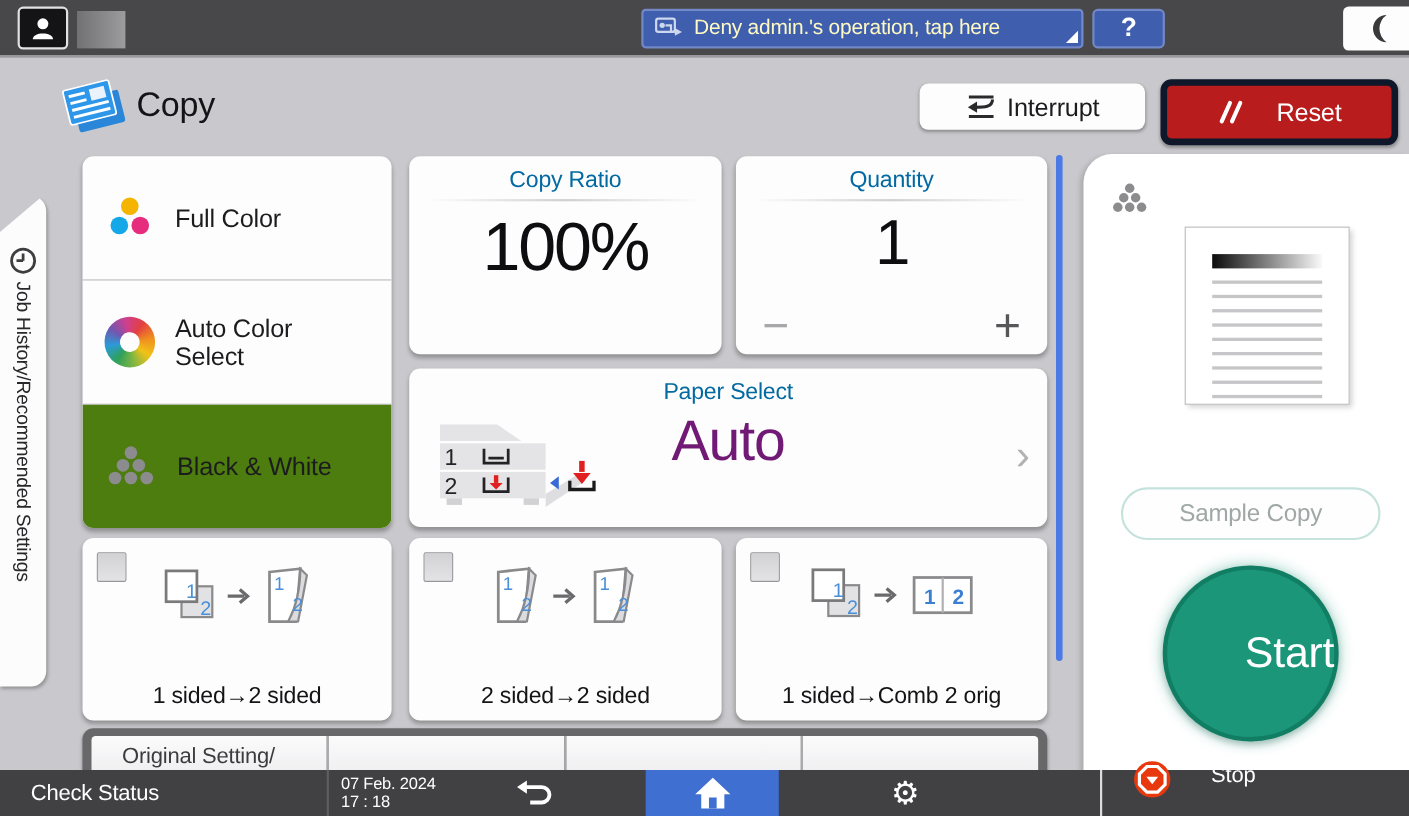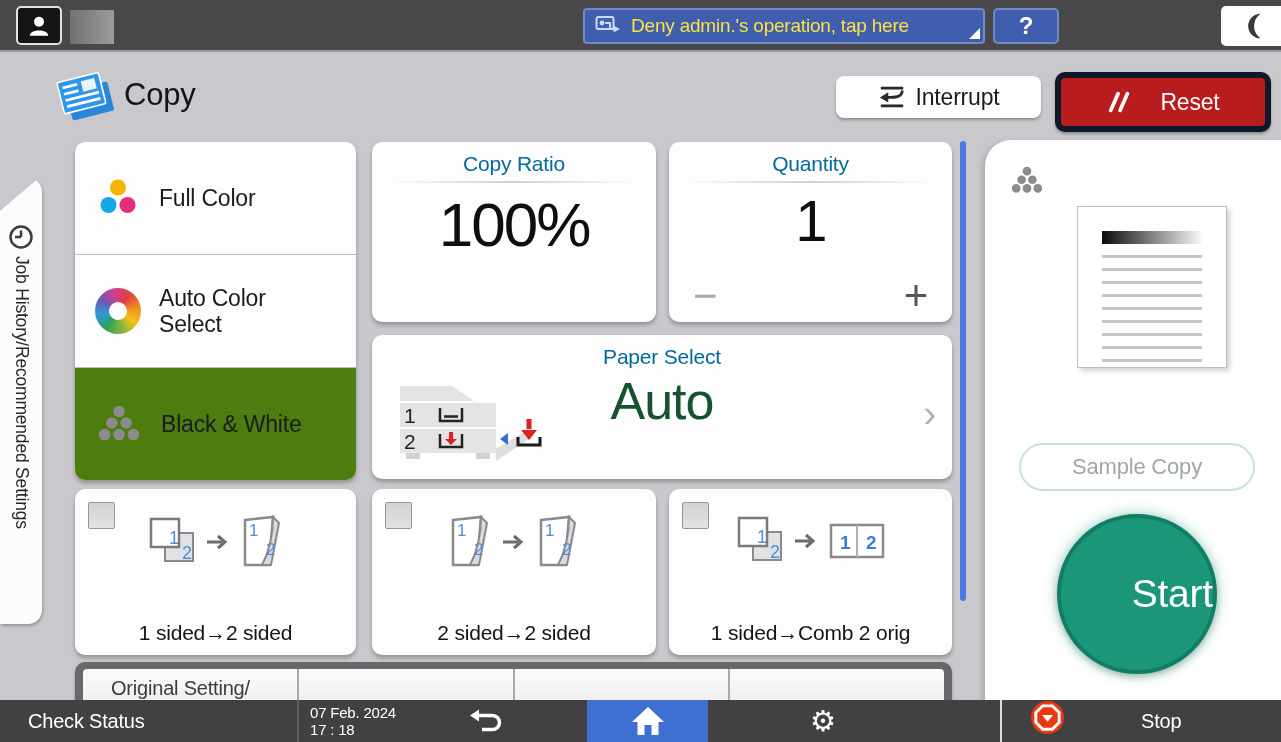--- a/index.html
+++ b/index.html
@@ -7,21 +7,21 @@
        background:#c9c9cd;font-family:"Liberation Sans",sans-serif;color:#1c1c1e;
        letter-spacing:-0.2px}
   .abs{position:absolute}
   
   .topbar{left:0;top:0;width:1281px;height:52px;background:#48484a;border-bottom:2px solid #98989a}
   .tb-btn{border-radius:5px;display:flex;align-items:center;justify-content:center}
   .person-btn{left:16px;top:6px;width:46px;height:39px;background:#141416;border:2px solid #e2e2e4}
   .status-box{left:70px;top:10px;width:44px;height:34px;background:linear-gradient(90deg,#717173,#9c9c9e)}
   .deny-banner{left:583px;top:8px;width:402px;height:36px;background:#3f5fae;border:2px solid #7388c6;
        border-radius:4px;display:flex;align-items:center;padding-left:10px;overflow:hidden}
-  .deny-banner .txt{color:#fde047;font-size:19px;margin-left:10px;white-space:nowrap}
+  .deny-banner .txt{color:#fef9c3;font-size:19px;margin-left:10px;white-space:nowrap}
   .deny-banner .fold{position:absolute;right:3px;bottom:3px;width:0;height:0;
        border-left:11px solid transparent;border-bottom:11px solid #fff}
   .help-btn{left:993px;top:8px;width:66px;height:36px;background:#3f5fae;border:2px solid #7388c6;
        color:#fff;font-size:24px;font-weight:bold}
   .logout-btn{left:1067px;top:6px;width:146px;height:40px;background:#fdfdfd;font-size:22px;color:#1a1a1c}
   .moon-btn{left:1221px;top:6px;width:72px;height:40px;background:#fdfdfd}
   
   .app-title{left:124px;top:77px;font-size:31px;font-weight:500;color:#141416}
   .interrupt-btn{left:836px;top:76px;width:205px;height:42px;background:#fdfdfd;border-radius:8px;
        box-shadow:0 2px 3px rgba(0,0,0,.3);display:flex;align-items:center;justify-content:center;gap:10px;font-size:23px}
@@ -49,21 +49,21 @@
   .color-row.selected{background:#4d7c0f}
   .swirl{width:46px;height:46px;border-radius:50%;position:relative;transform:rotate(35deg);
        background:conic-gradient(#e34040,#ef8f1f,#f2c218,#7fb643,#2fa05a,#2b9bd8,#7157b0,#cf3f8e,#e34040)}
   .swirl::after{content:"";position:absolute;left:50%;top:50%;width:18px;height:18px;margin:-9px 0 0 -9px;
        border-radius:50%;background:#fdfdfd}
   
   .qty-minus{position:absolute;left:24px;bottom:2px;font-size:42px;color:#a8a8aa}
   .qty-plus{position:absolute;right:24px;bottom:2px;font-size:42px;color:#57575a}
   .qty-val{text-align:center;font-size:58px;letter-spacing:-2px;color:#0e0e10}
   
-  .paper-val{text-align:center;font-size:52px;letter-spacing:-1px;color:#14532d;margin-top:2px}
+  .paper-val{text-align:center;font-size:52px;letter-spacing:-1px;color:#701a75;margin-top:2px}
   .paper-chevron{position:absolute;right:16px;top:58px;font-size:38px;color:#b2b2b4}
   
   .scrollbar{left:960px;top:141px;width:6px;height:460px;border-radius:3px;background:#4b7ae6}
   
   .duplex-card{height:166px}
   .checkbox{position:absolute;left:13px;top:13px;width:27px;height:27px;border:1.5px solid #97979b;
        border-radius:2px;background:linear-gradient(#d2d2d4,#e3e3e5)}
   .duplex-icons{position:absolute;left:0;right:0;top:26px;display:flex;align-items:center;justify-content:center;gap:9px}
   .duplex-label{position:absolute;left:0;right:0;bottom:10px;text-align:center;font-size:21px;color:#141416}
   
@@ -91,21 +91,21 @@
   
   .bottombar{left:0;top:700px;width:1281px;height:42px;background:#414143;z-index:10}
   .bb-text{color:#fff;font-size:20px;line-height:42px}
   .bb-divider{position:absolute;top:0;width:2px;height:42px;background:#5e5e60}
   .bb-date{position:absolute;left:310px;top:4px;color:#fff;font-size:15px;line-height:1.15}
   .home-btn{position:absolute;left:587px;top:0;width:121px;height:42px;background:#3f6fd1;
        display:flex;align-items:center;justify-content:center}
   .gear-btn{position:absolute;left:793px;top:0;width:60px;height:42px;color:#fff;font-size:29px;
        display:flex;align-items:center;justify-content:center}
   .bb-sep-light{position:absolute;left:1000px;top:0;width:2px;height:42px;background:#dcdcde}
-  .stop-area{position:absolute;left:1022px;top:0;width:259px;height:26px;display:flex;align-items:flex-start;gap:76px;padding-left:8px}
+  .stop-area{position:absolute;left:1022px;top:0;width:259px;height:26px;display:flex;align-items:flex-end;gap:36px;padding-left:8px}
 </style>
 </head>
 <body>
 
 <div class="abs topbar">
   <div class="abs tb-btn person-btn">
     <svg width="26" height="26" viewBox="0 0 24 24">
       <circle cx="12" cy="8" r="4.6" fill="#fff"></circle>
       <path d="M3.5 21 C3.5 14.5 20.5 14.5 20.5 21 Z" fill="#fff"></path>
     </svg>

